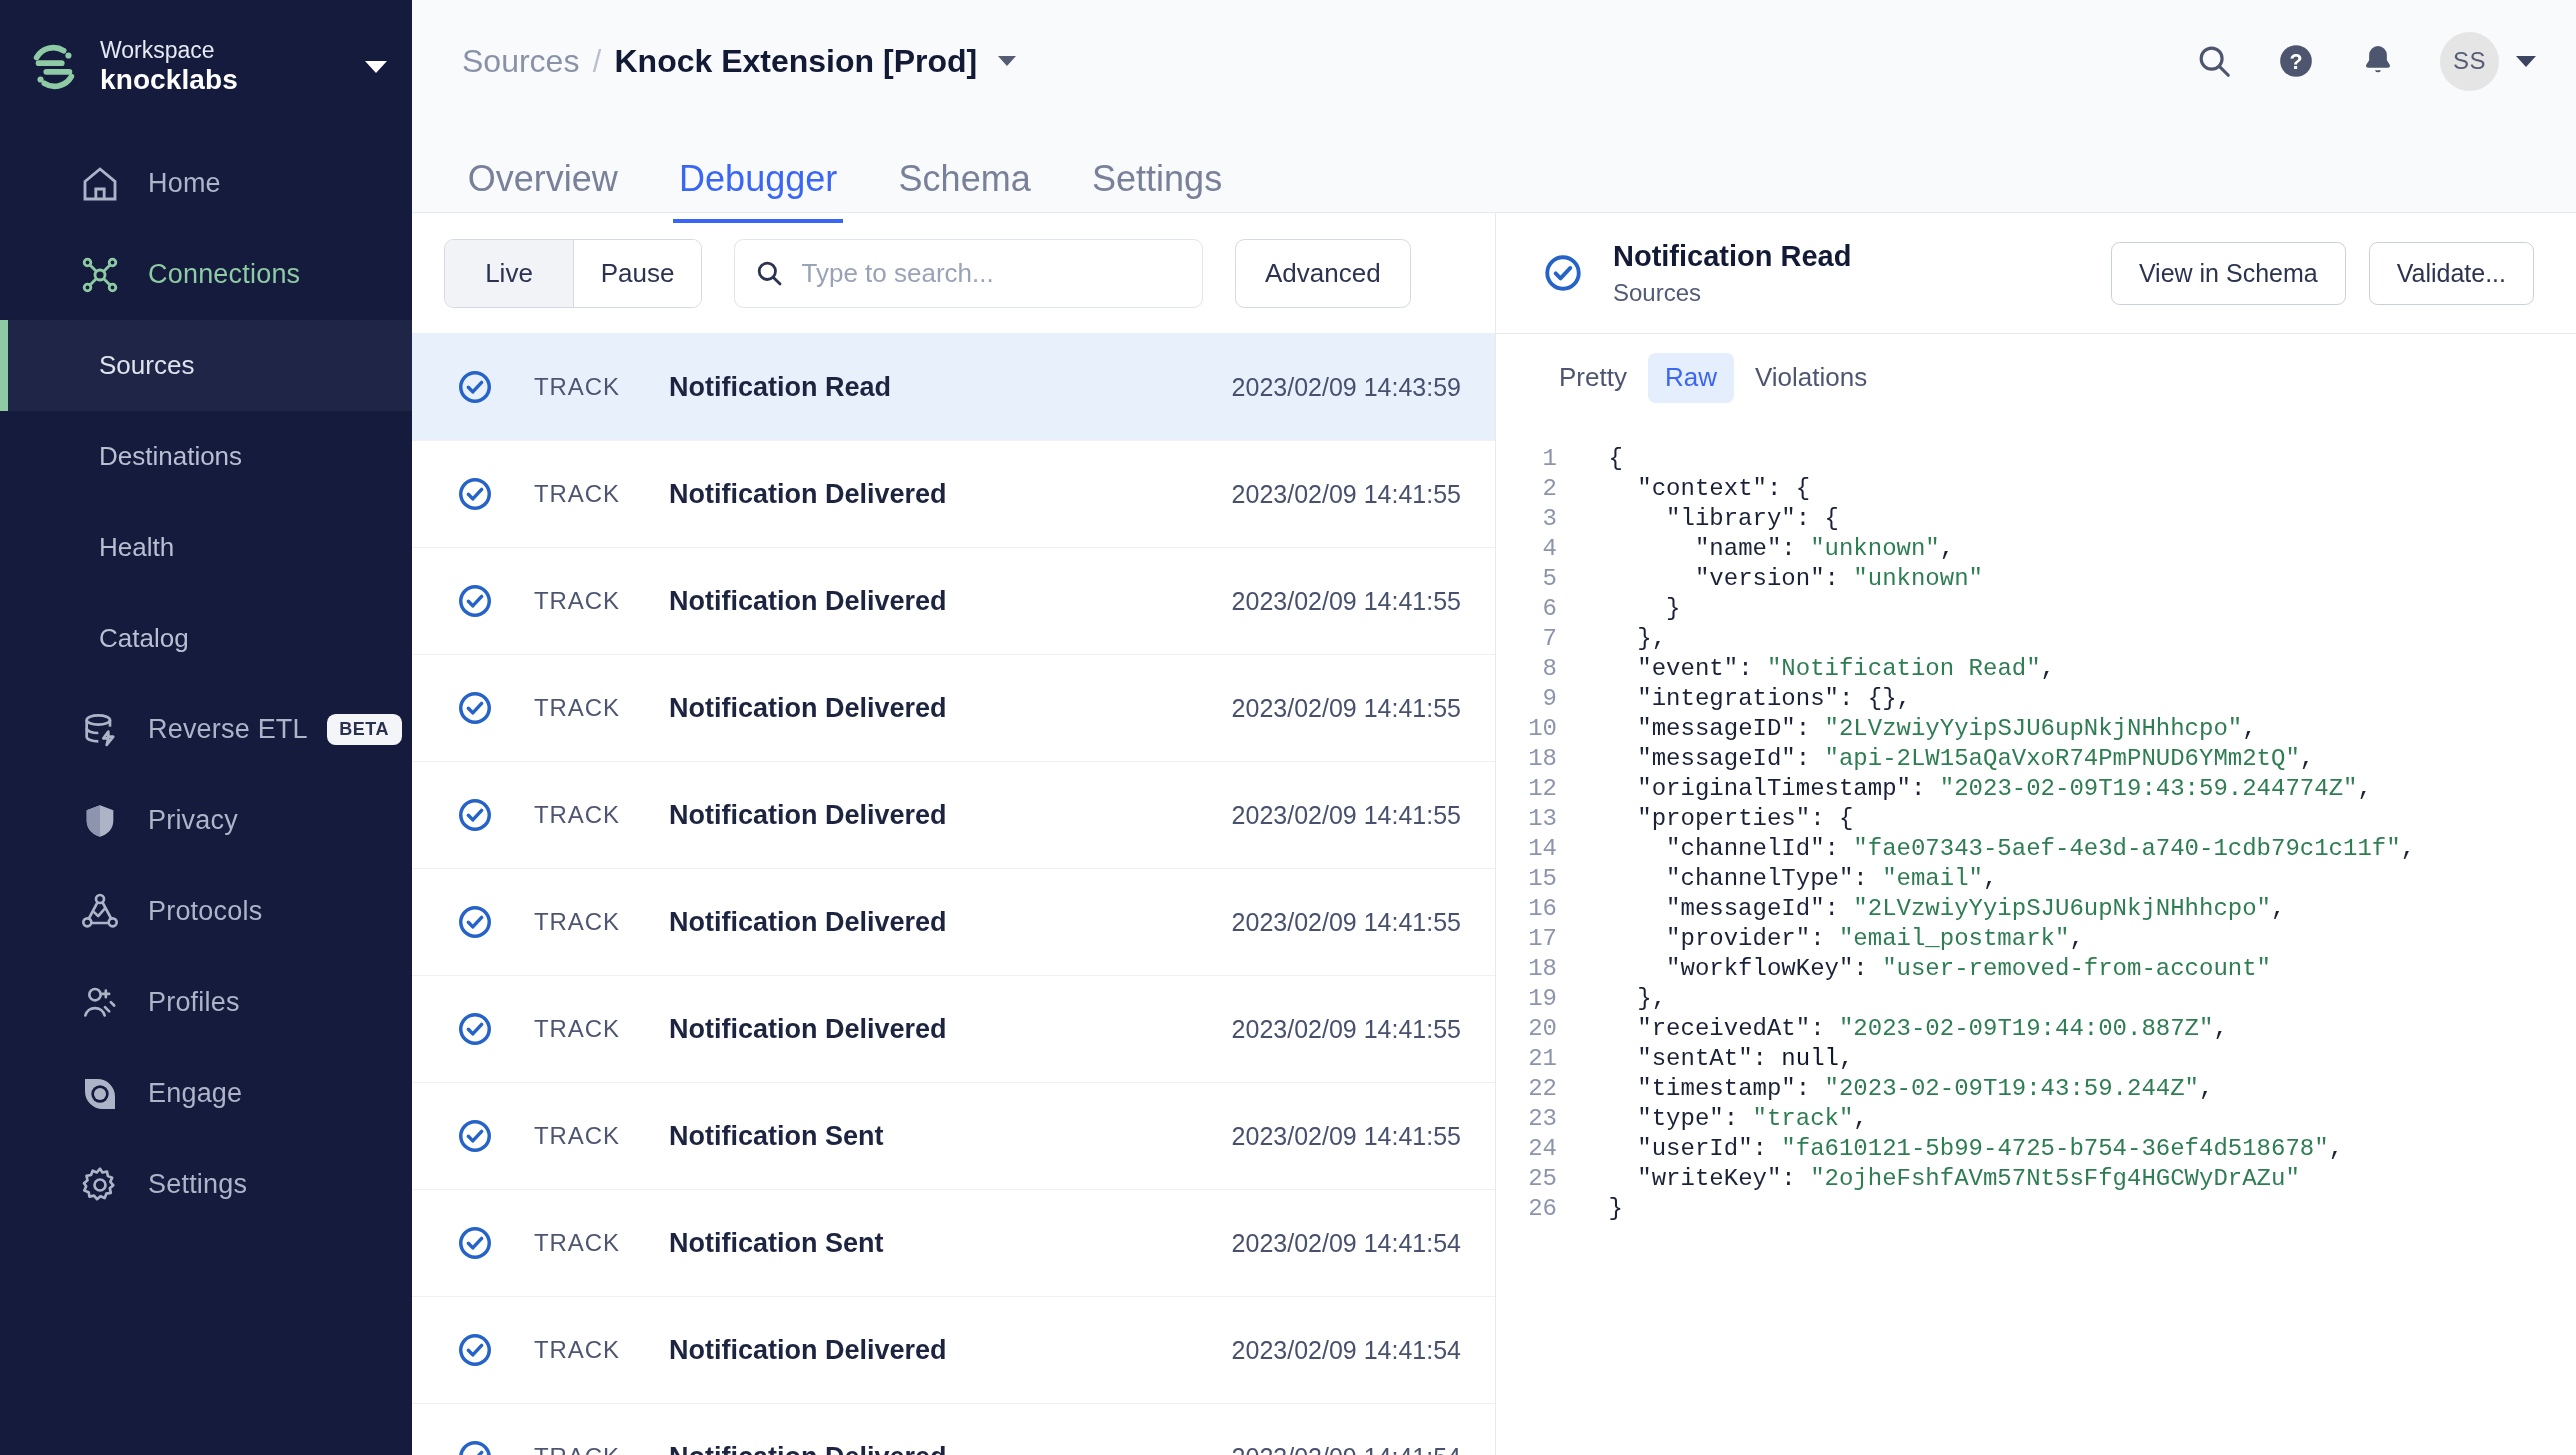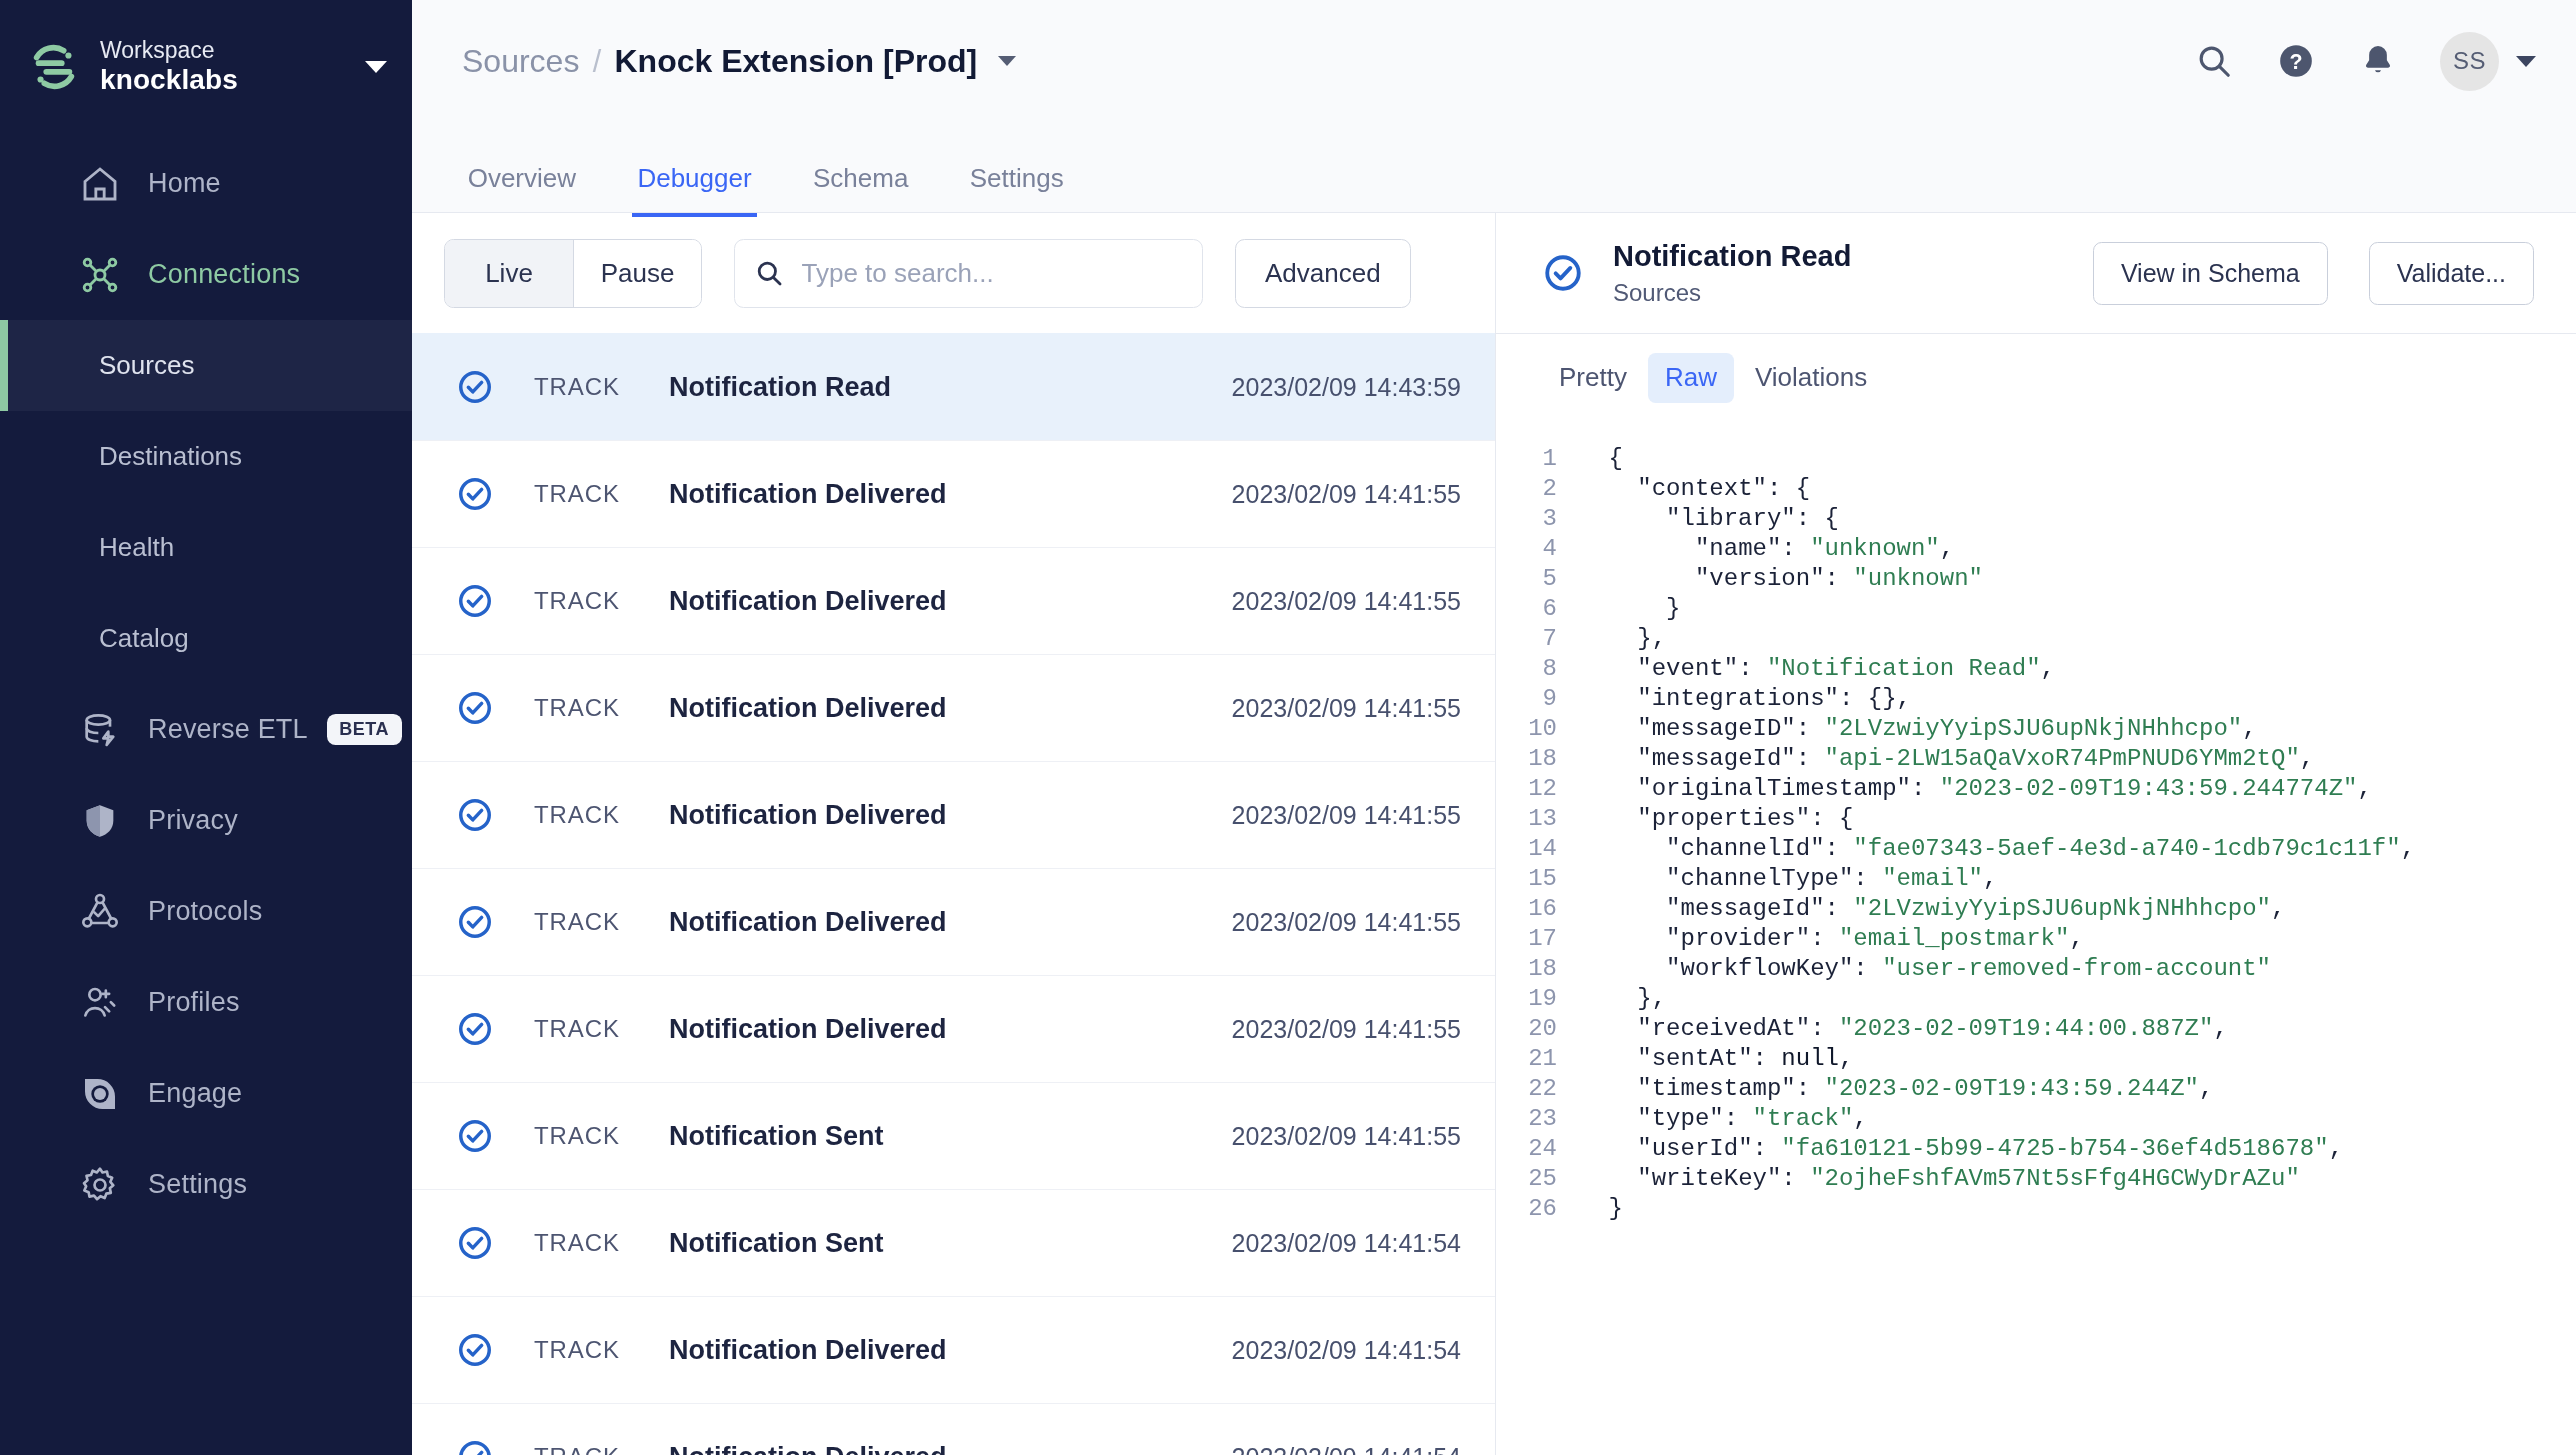--- a/index.html
+++ b/index.html
@@ -96,24 +96,24 @@
   }
 
   .tabsbar {
     height: 91px; flex: 0 0 91px;
     display: flex; align-items: flex-end;
     padding: 0 50px;
     background: #f9fafc;
     border-bottom: 1.9px solid #e6e9f0;
   }
   .tab {
-    font-size: 26px; color: #79819a;
+    font-size: 36px; color: #79819a;
     padding: 0 5.7px 19px 5.7px; margin-right: 50px;
     cursor: pointer; border-bottom: 4.8px solid transparent;
-    position: relative; top: 5px;
+    position: relative; top: 11px;
   }
   .tab.on { color: #3a66f5; border-bottom-color: #3a66f5; font-weight: normal; }
 
   .content { flex: 1; display: flex; min-height: 0; background: #ffffff; }
 
   
   .events { width: 1084px; flex: 0 0 1084px; display: flex; flex-direction: column; border-right: 1.9px solid #e6e9f0; min-height: 0; }
   .evtoolbar { height: 120px; flex: 0 0 120px; display: flex; align-items: center; padding: 0 0 0 32px; gap: 32px; }
   .seg { display: flex; border: 1.9px solid #d4d9e3; border-radius: 9.5px; overflow: hidden; height: 69px; }
   .seg-btn {
@@ -151,21 +151,21 @@
   .evrow .nm { flex: 1; font-size: 27px; color: #1d2440; font-weight: bold; }
   .evrow .ts { font-size: 25px; color: #47506d; white-space: nowrap; }
 
   
   .detail { flex: 1; display: flex; flex-direction: column; min-width: 0; min-height: 0; background: #fff; }
   .dhead { height: 120px; flex: 0 0 120px; display: flex; align-items: center; padding: 0 42px 0 46px; }
   .dhead .ck { width: 44px; flex: 0 0 44px; margin-right: 27px; display: flex; }
   .dtitle-wrap { line-height: 1.25; }
   .dtitle { font-size: 29px; color: #121a35; font-weight: bold; }
   .dsub { font-size: 24px; color: #515a76; margin-top: 3.8px; }
-  .dbtns { margin-left: auto; display: flex; gap: 41px; }
+  .dbtns { margin-left: auto; display: flex; gap: 23px; }
   .obtn {
     height: 63px; padding: 0 27px; border: 1.9px solid #c9cfdb; border-radius: 8.6px;
     background: #fff; font-size: 25px; color: #2b3350; cursor: pointer;
     display: flex; align-items: center;
   }
 
   .dtabs {
     height: 88px; flex: 0 0 88px; display: flex; align-items: center;
     padding: 0 46px; gap: 4px; border-top: 1.9px solid #e6e9f0;
   }

